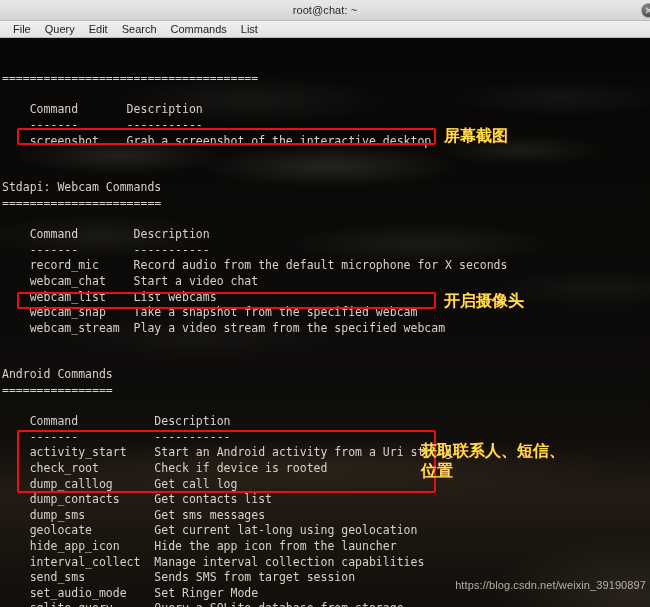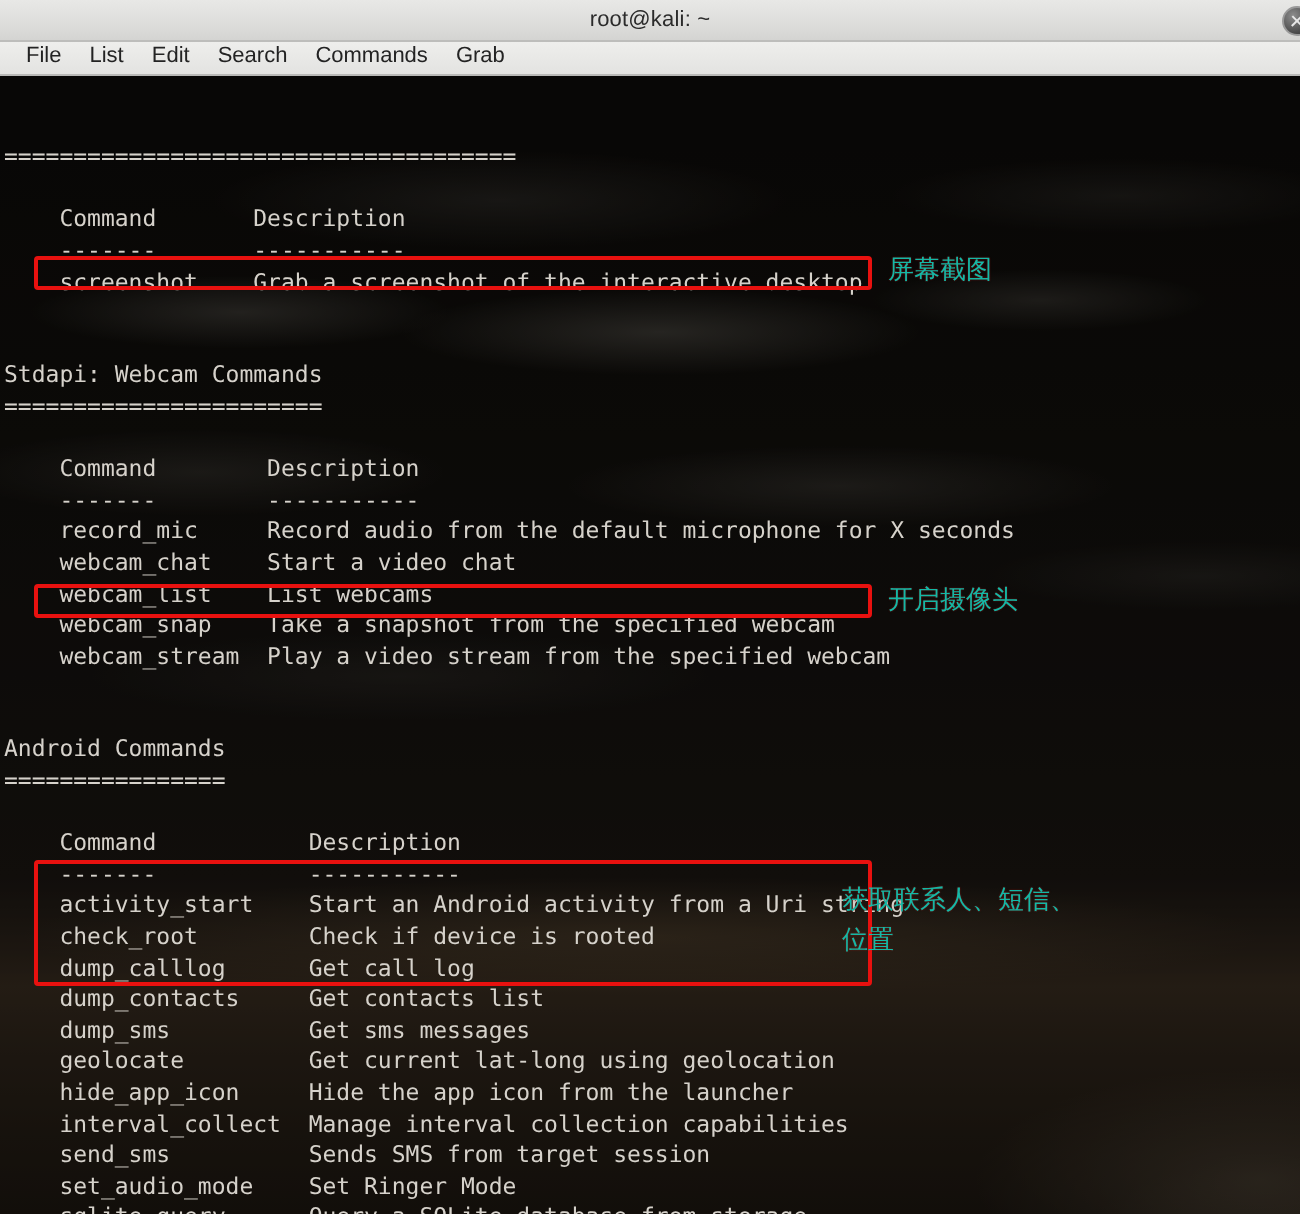--- a/index.html
+++ b/index.html
@@ -53,20 +53,21 @@
   }
   #close-button::before { transform: rotate(45deg); }
   #close-button::after  { transform: rotate(-45deg); }
 
   
   #menubar {
     height: 17px;
     background: linear-gradient(to bottom, #eeeeec 0%, #e3e3e1 100%);
     border-bottom: 1px solid #b9b9b7;
     display: flex;
+    align-items: center;
     padding-left: 6px;
   }
   .menu-item {
     font-size: 11px;
     color: #232323;
     padding: 0 7px;
     line-height: 15px;
     white-space: nowrap;
     cursor: default;
   }
@@ -142,24 +143,24 @@
 
   
   .redbox {
     position: absolute;
     border: 2px solid #e8110f;
     border-radius: 2px;
     pointer-events: none;
   }
   .redlabel {
     position: absolute;
-    color: #14b8a6;
+    color: #fde047;
     font-family: "DejaVu Sans", sans-serif;
-    font-size: 13px;
-    font-weight: normal;
+    font-size: 16px;
+    font-weight: bold;
     line-height: 20px;
     white-space: pre-line;
     text-shadow: 0 0 1px rgba(232,17,15,0.5);
   }
 
   
   #watermark {
     position: absolute;
     right: 4px;
     bottom: 16px;
@@ -168,31 +169,31 @@
     color: rgba(232,228,220,0.72);
     letter-spacing: 0.1px;
   }
 </style>
 </head>
 <body>
 
 <div id="app">
 
   <div id="titlebar">
-    <span id="window-title">root@kali: ~</span>
+    <span id="window-title">root@chat: ~</span>
     <div id="close-button"></div>
   </div>
 
   <div id="menubar">
     <div class="menu-item">File</div>
-    <div class="menu-item">List</div>
+    <div class="menu-item">Query</div>
     <div class="menu-item">Edit</div>
     <div class="menu-item">Search</div>
     <div class="menu-item">Commands</div>
-    <div class="menu-item">Grab</div>
+    <div class="menu-item">List</div>
   </div>
 
   <div id="terminal">
     <div id="bg-photo"></div>
     <div id="bg-road"></div>
     <div id="bg-dark"></div>
 
     <div id="term-text">
       <div id="output-lines"><div class="tline">=====================================</div><div class="tline"> </div><div class="tline">    Command       Description</div><div class="tline">    -------       -----------</div><div class="tline">    screenshot    Grab a screenshot of the interactive desktop</div><div class="tline"> </div><div class="tline"> </div><div class="tline">Stdapi: Webcam Commands</div><div class="tline">=======================</div><div class="tline"> </div><div class="tline">    Command        Description</div><div class="tline">    -------        -----------</div><div class="tline">    record_mic     Record audio from the default microphone for X seconds</div><div class="tline">    webcam_chat    Start a video chat</div><div class="tline">    webcam_list    List webcams</div><div class="tline">    webcam_snap    Take a snapshot from the specified webcam</div><div class="tline">    webcam_stream  Play a video stream from the specified webcam</div><div class="tline"> </div><div class="tline"> </div><div class="tline">Android Commands</div><div class="tline">================</div><div class="tline"> </div><div class="tline">    Command           Description</div><div class="tline">    -------           -----------</div><div class="tline">    activity_start    Start an Android activity from a Uri string</div><div class="tline">    check_root        Check if device is rooted</div><div class="tline">    dump_calllog      Get call log</div><div class="tline">    dump_contacts     Get contacts list</div><div class="tline">    dump_sms          Get sms messages</div><div class="tline">    geolocate         Get current lat-long using geolocation</div><div class="tline">    hide_app_icon     Hide the app icon from the launcher</div><div class="tline">    interval_collect  Manage interval collection capabilities</div><div class="tline">    send_sms          Sends SMS from target session</div><div class="tline">    set_audio_mode    Set Ringer Mode</div><div class="tline">    sqlite_query      Query a SQLite database from storage</div></div>
 
@@ -205,14 +206,15 @@
 
     <div class="redbox" style="left:17px; top:90px; width:419px; height:17px;"></div>
     <div class="redbox" style="left:17px; top:254px; width:419px; height:17px;"></div>
     <div class="redbox" style="left:17px; top:392px; width:419px; height:63px;"></div>
 
     <div class="redlabel" style="left:444px; top:88px;">屏幕截图</div>
     <div class="redlabel" style="left:444px; top:253px;">开启摄像头</div>
     <div class="redlabel" style="left:421px; top:403px;">获取联系人、短信、
 位置</div>
 
+    <div id="watermark">https://blog.csdn.net/weixin_39190897</div>
   </div>
 </div>
 
 </body></html>

